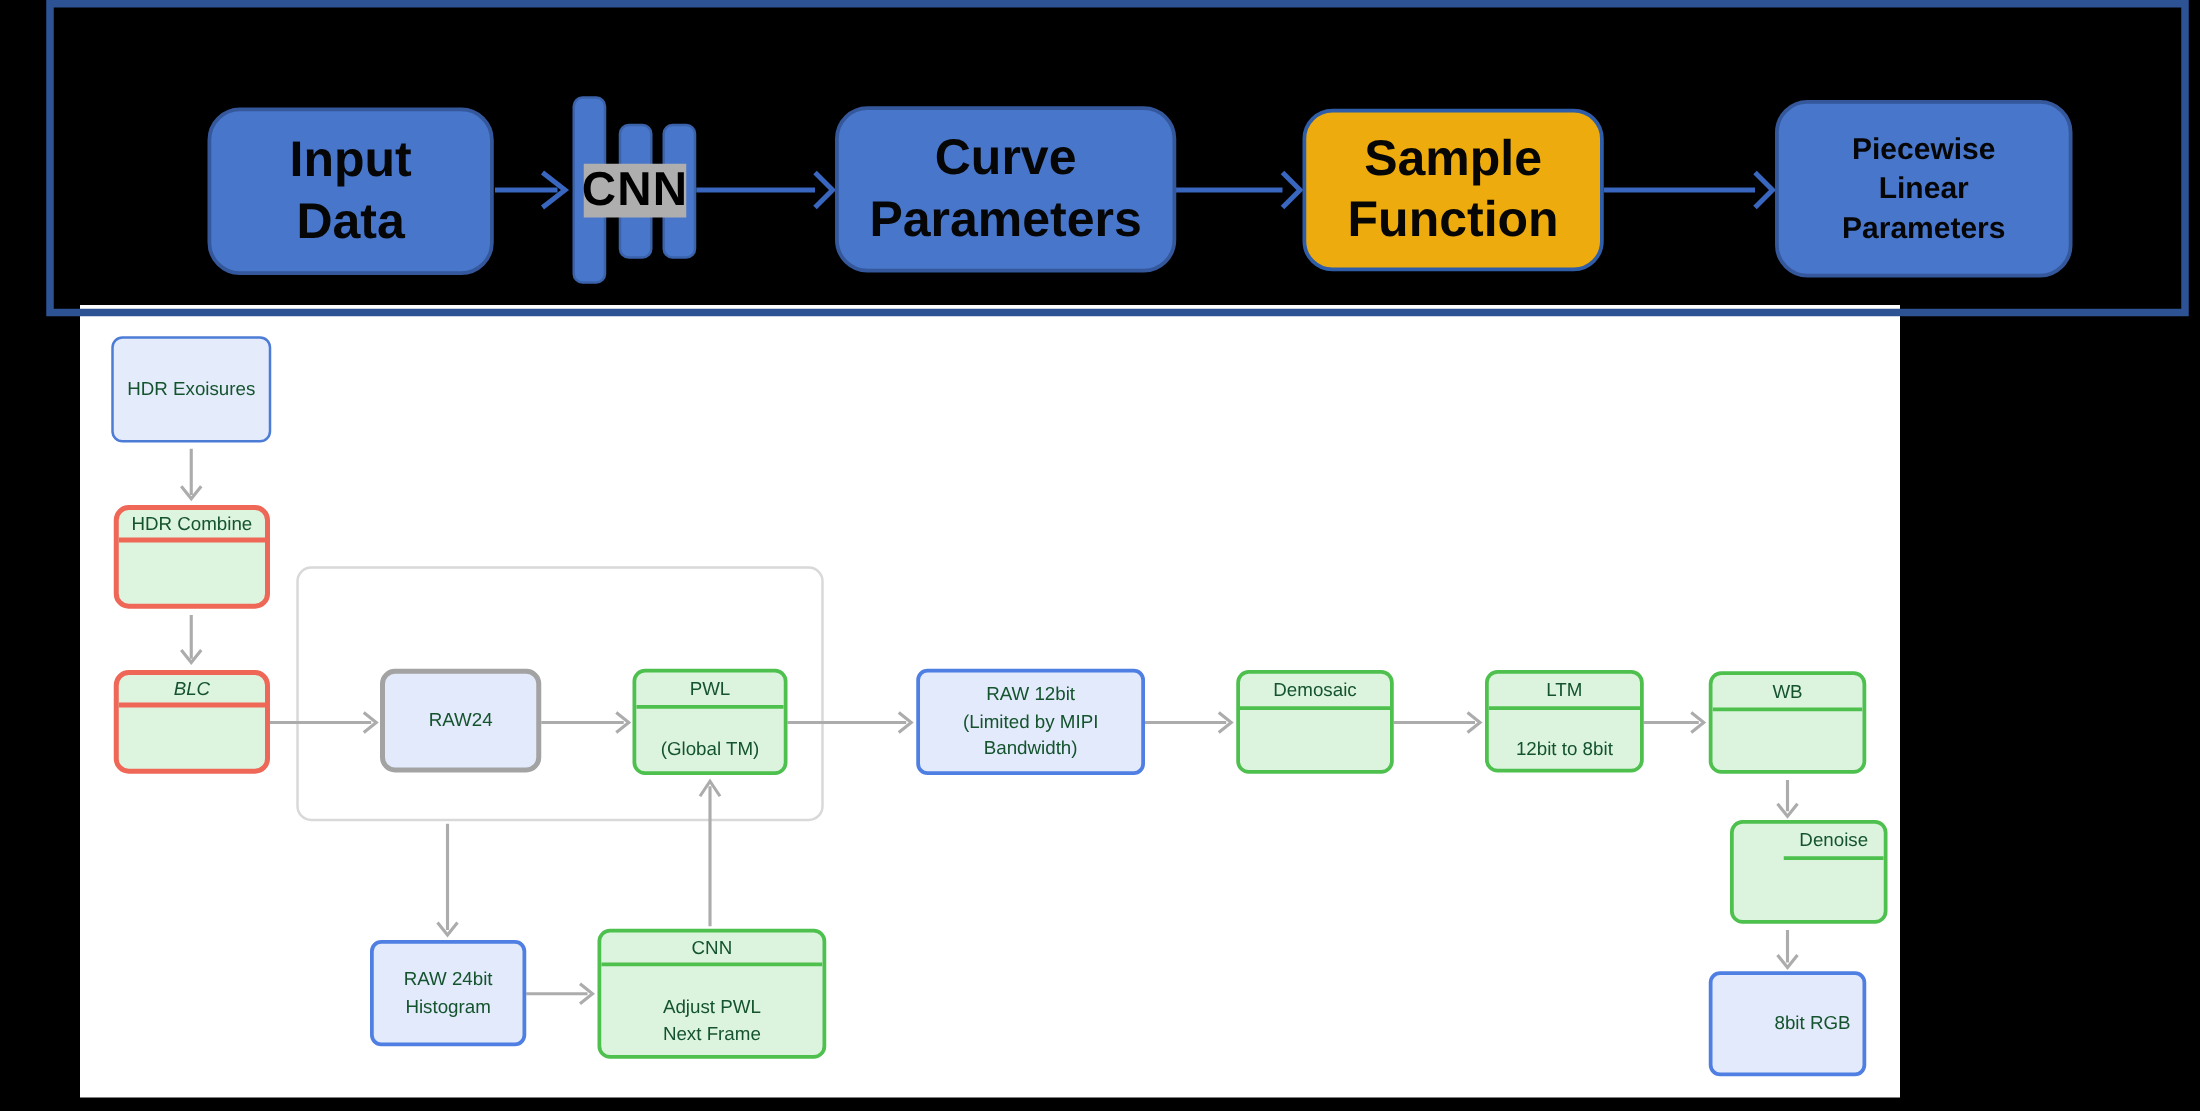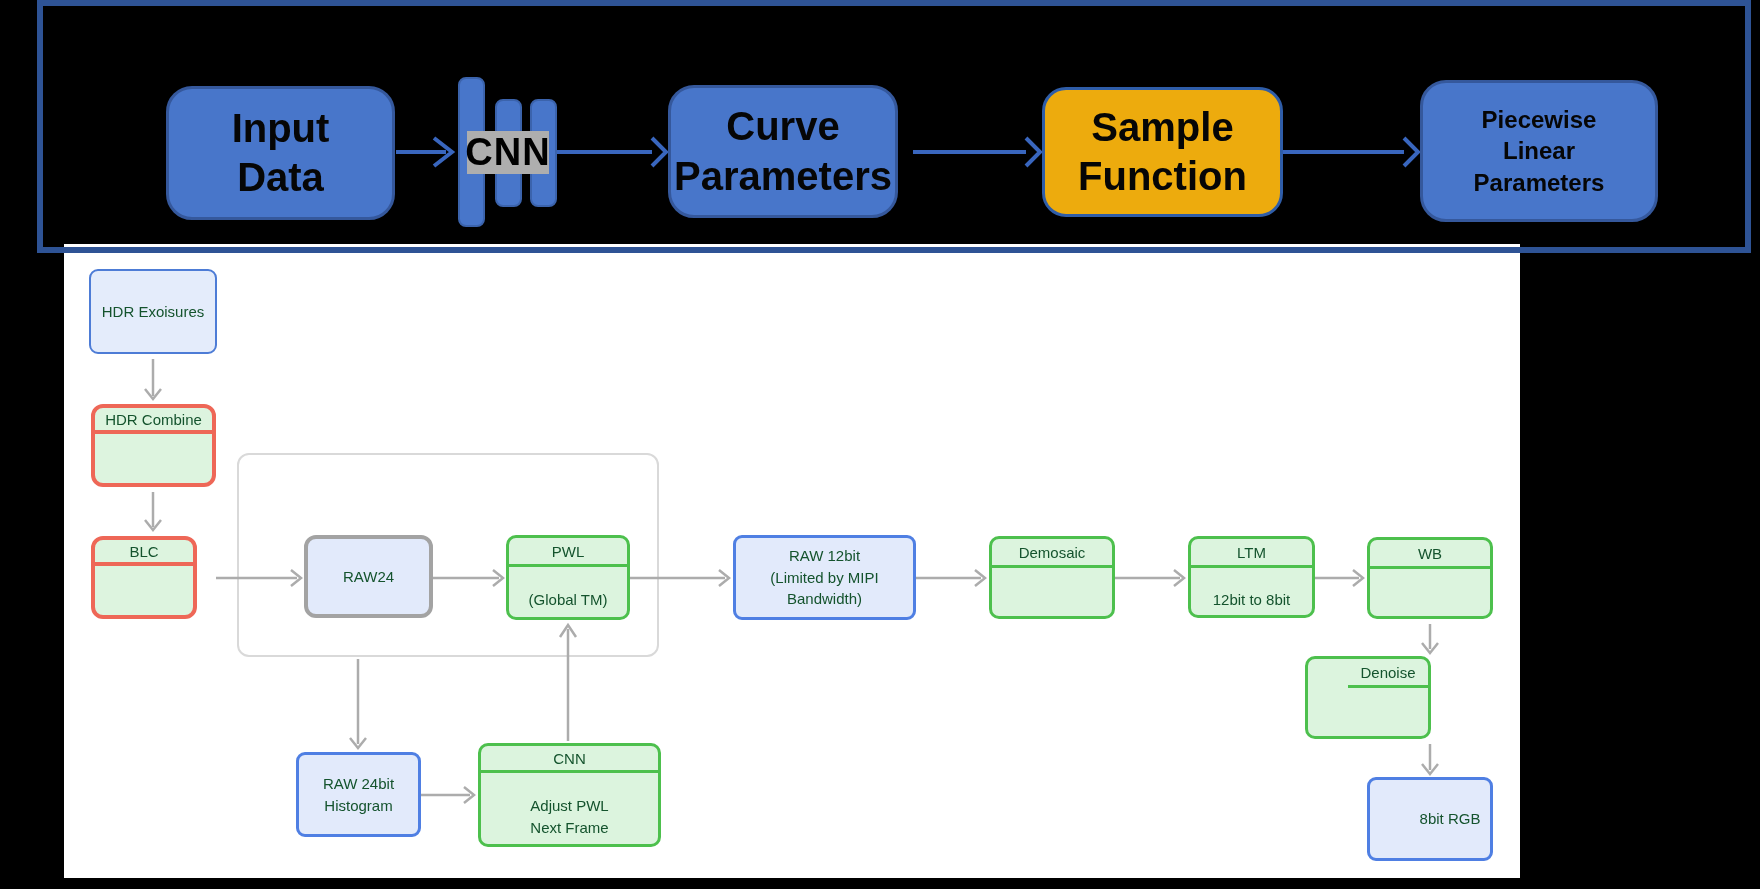--- a/index.html
+++ b/index.html
@@ -139,21 +139,21 @@
 Data</span>
   </div>
 
   <div class="bar" style="left:458px;top:77px;width:27px;height:150px;"></div>
   <div class="bar" style="left:495px;top:99px;width:27px;height:108px;"></div>
   <div class="bar" style="left:530px;top:99px;width:27px;height:108px;"></div>
   <div class="cnnlabel" style="left:467px;top:131px;width:82px;height:43px;">
     <span>CNN</span>
   </div>
 
-  <div class="tbox blue" style="left:668px;top:85px;width:230px;height:133px;justify-content:center;">
+  <div class="tbox blue" style="left:668px;top:85px;width:273px;height:133px;justify-content:center;">
     <span>Curve
 Parameters</span>
   </div>
 
   <div class="tbox gold" style="left:1042px;top:87px;width:241px;height:130px;">
     <span>Sample
 Function</span>
   </div>
 
   <div class="tbox blue" style="left:1420px;top:80px;width:238px;height:142px;font-size:24px;line-height:1.3;">
@@ -164,21 +164,21 @@
 
   <div class="fnode n-blue-soft plainlabel" style="left:89px;top:269px;width:128px;height:85px;">
     <span>HDR Exoisures</span>
   </div>
 
   <div class="fnode n-redgreen" style="left:91px;top:404px;width:125px;height:83px;">
     <div class="hd">HDR Combine</div>
     <div class="bd"></div>
   </div>
 
-  <div class="fnode n-redgreen" style="left:91px;top:536px;width:106px;height:83px;">
+  <div class="fnode n-redgreen" style="left:91px;top:536px;width:125px;height:83px;font-style:italic;">
     <div class="hd">BLC</div>
     <div class="bd"></div>
   </div>
 
   <div class="fnode n-redblue plainlabel" style="left:304px;top:535px;width:129px;height:83px;">
     <span>RAW24</span>
   </div>
 
   <div class="fnode n-green" style="left:506px;top:535px;width:124px;height:85px;">
     <div class="hd">PWL</div>
@@ -199,21 +199,21 @@
   <div class="fnode n-green" style="left:1188px;top:536px;width:127px;height:82px;">
     <div class="hd">LTM</div>
     <div class="bd">12bit to 8bit</div>
   </div>
 
   <div class="fnode n-green" style="left:1367px;top:537px;width:126px;height:82px;">
     <div class="hd">WB</div>
     <div class="bd"></div>
   </div>
 
-  <div class="fnode n-green" style="left:1305px;top:656px;width:126px;height:83px;padding-left:40px;">
+  <div class="fnode n-green" style="left:1384px;top:656px;width:126px;height:83px;padding-left:40px;">
     <div class="hd">Denoise</div>
     <div class="bd"></div>
   </div>
 
   <div class="fnode n-blue plainlabel" style="left:1367px;top:777px;width:126px;height:84px;padding-left:40px;">
     <span>8bit RGB</span>
   </div>
 
   <div class="fnode n-blue plainlabel" style="left:296px;top:752px;width:125px;height:85px;">
     <span>RAW 24bit

